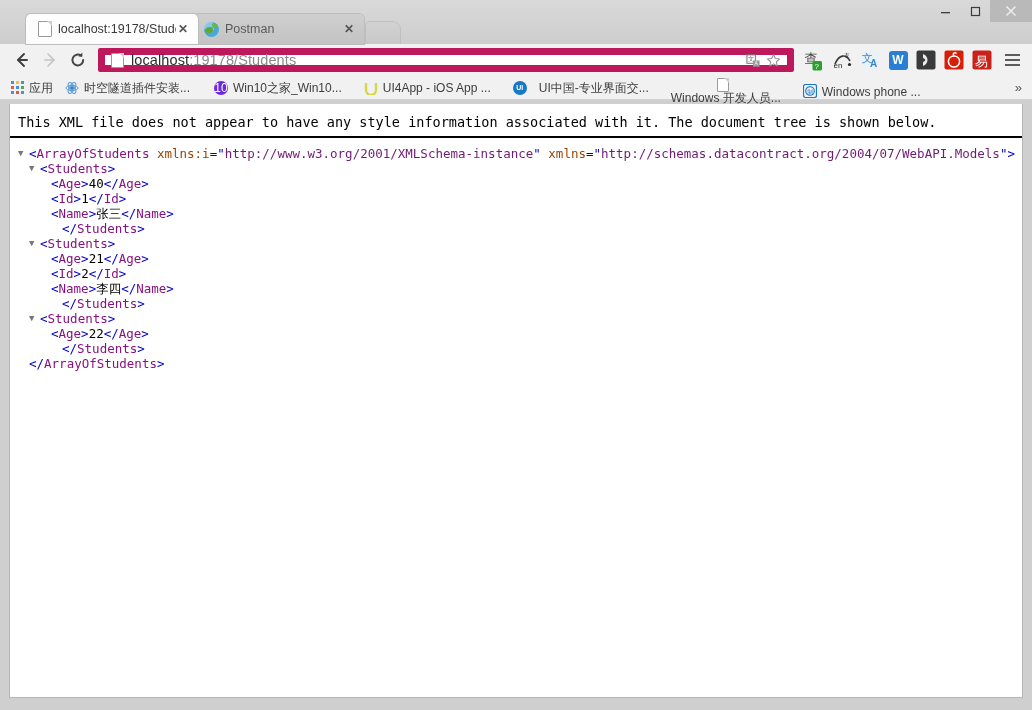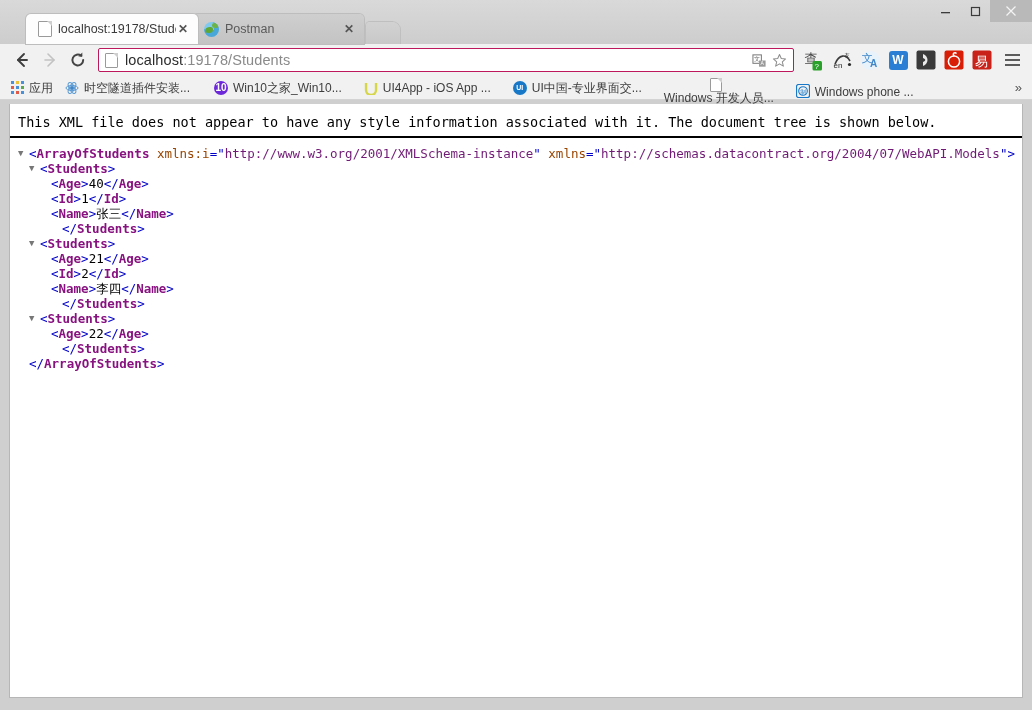--- a/index.html
+++ b/index.html
@@ -164,21 +164,21 @@
   }
   .navbtn.back { margin-left: 8px; color: #444; }
   .navbtn.forward { color: #c0c0c0; }
   .navbtn.reload { color: #4a4a4a; margin-right: 4px; }
 
   .omnibox {
     flex: 1 1 auto;
     height: 24px;
     margin: 0 6px 0 2px;
     background: #fff;
-    border: 1px solid #be185d;
+    border: 7px solid #be185d;
     border-radius: 2px;
     display: flex;
     align-items: center;
     padding: 0 4px 0 6px;
     box-sizing: border-box;
   }
   .omni-url {
     flex: 1 1 auto;
     font-size: 14.5px;
     color: #8a8a8a;
@@ -313,21 +313,21 @@
     color: #777;
     font-size: 9px;
     text-align: left;
     vertical-align: top;
     line-height: 15px;
   }
   .ind1 { padding-left: 11px; }
   .ind2 { padding-left: 33px; }
   .ind3 { padding-left: 44px; }
   .punct { color: #0000c8; }
-  .tag  { color: #881280; font-weight: bold; }
+  .tag  { color: #881280; }
   .attr { color: #994500; }
   .val  { color: #701a75; }
   .txt  { color: #000; }
 </style>
 </head>
 <body>
 
 <div class="window">
 
   <div class="tabstrip">
@@ -482,34 +482,34 @@
           <circle cx="7" cy="7" r="2" fill="#3f86c8"></circle>
           <ellipse cx="7" cy="7" rx="6" ry="2.6" fill="none" stroke="#5b9bd5" stroke-width="1"></ellipse>
           <ellipse cx="7" cy="7" rx="6" ry="2.6" fill="none" stroke="#5b9bd5" stroke-width="1" transform="rotate(60 7 7)"></ellipse>
           <ellipse cx="7" cy="7" rx="6" ry="2.6" fill="none" stroke="#5b9bd5" stroke-width="1" transform="rotate(120 7 7)"></ellipse>
         </svg>
       </span>
       <span class="bm-label">时空隧道插件安装...</span>
     </div>
 
     <div class="bm" style="margin-left:12px;">
-      <span class="bm-ico" style="background:#6d28d9;border-radius:50%;font-size:10px;font-weight:bold;">10</span>
+      <span class="bm-ico" style="background:#6d28d9;border-radius:50%;font-size:12px;font-weight:normal;">10</span>
       <span class="bm-label">Win10之家_Win10...</span>
     </div>
 
     <div class="bm" style="margin-left:10px;">
       <span class="bm-ico" style="background:transparent;">
         <svg width="14" height="14" viewBox="0 0 14 14">
             <path d="M2 2 L2 9 A5 5 0 0 0 12 9 L12 2" fill="none" stroke="#d6d64a" stroke-width="2.4"></path>
           </svg>
       </span>
       <span class="bm-label">UI4App - iOS App ...</span>
     </div>
 
-    <div class="bm" style="margin-left:10px;">
+    <div class="bm" style="margin-left:10px;gap:7px;">
       <span class="bm-ico" style="background:#1878c8;border-radius:50%;font-size:7px;font-weight:bold;">UI</span>
       <span class="bm-label">UI中国-专业界面交...</span>
     </div>
 
     <div class="bm" style="margin-left:10px;flex-direction:column;">
       <span class="bm-ico" style="background:transparent;">
         <span class="favicon-page" style="width:10px;height:12px;"></span>
       </span>
       <span class="bm-label">Windows 开发人员...</span>
     </div>

